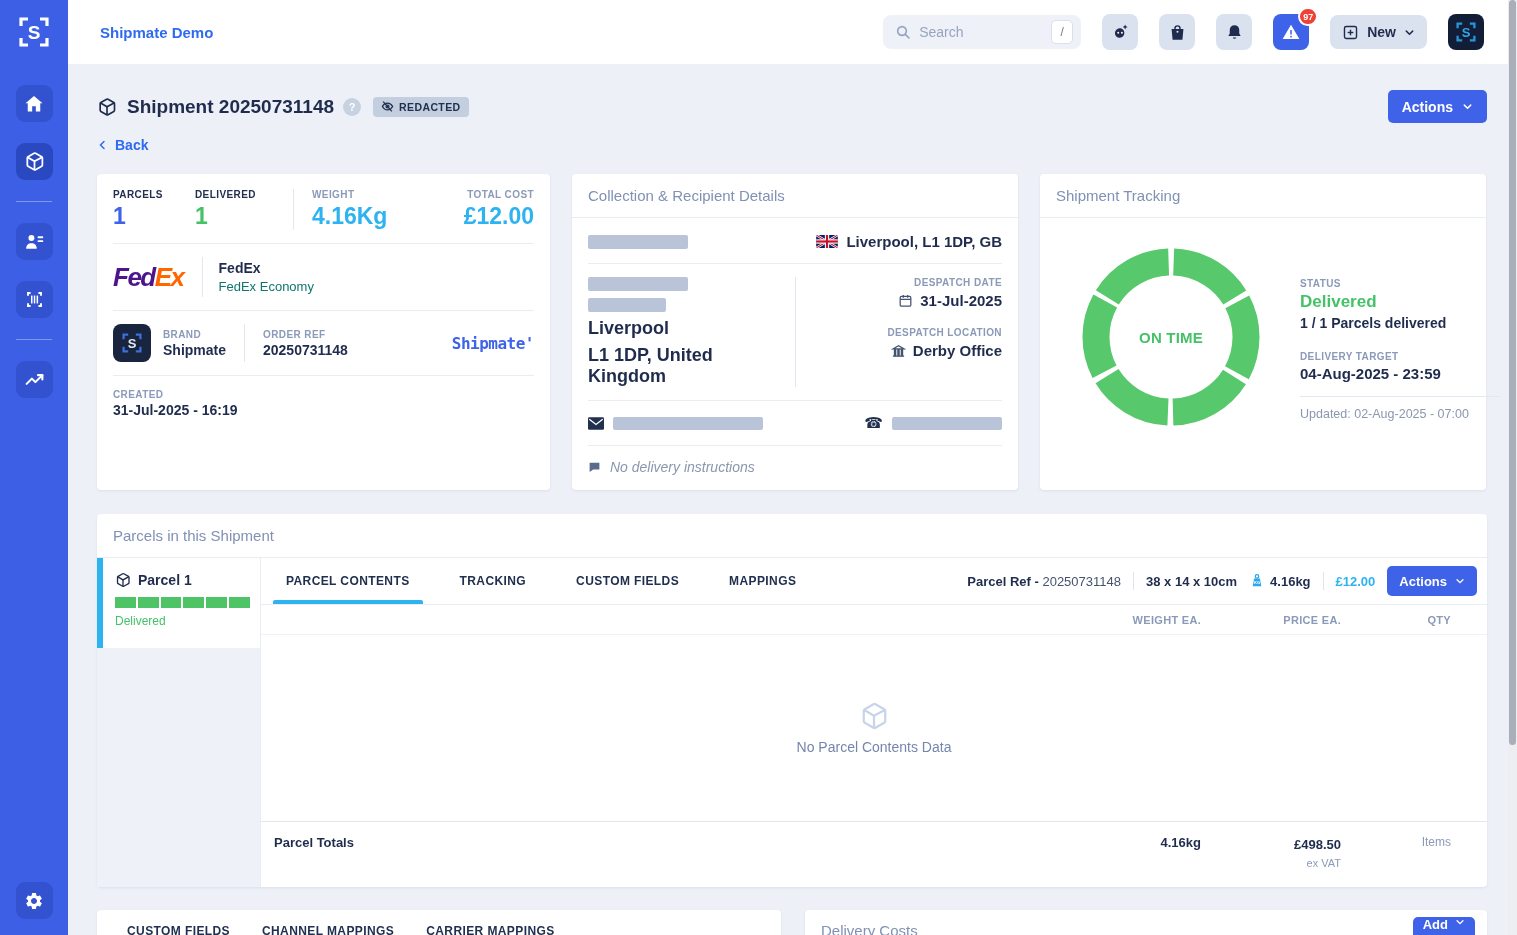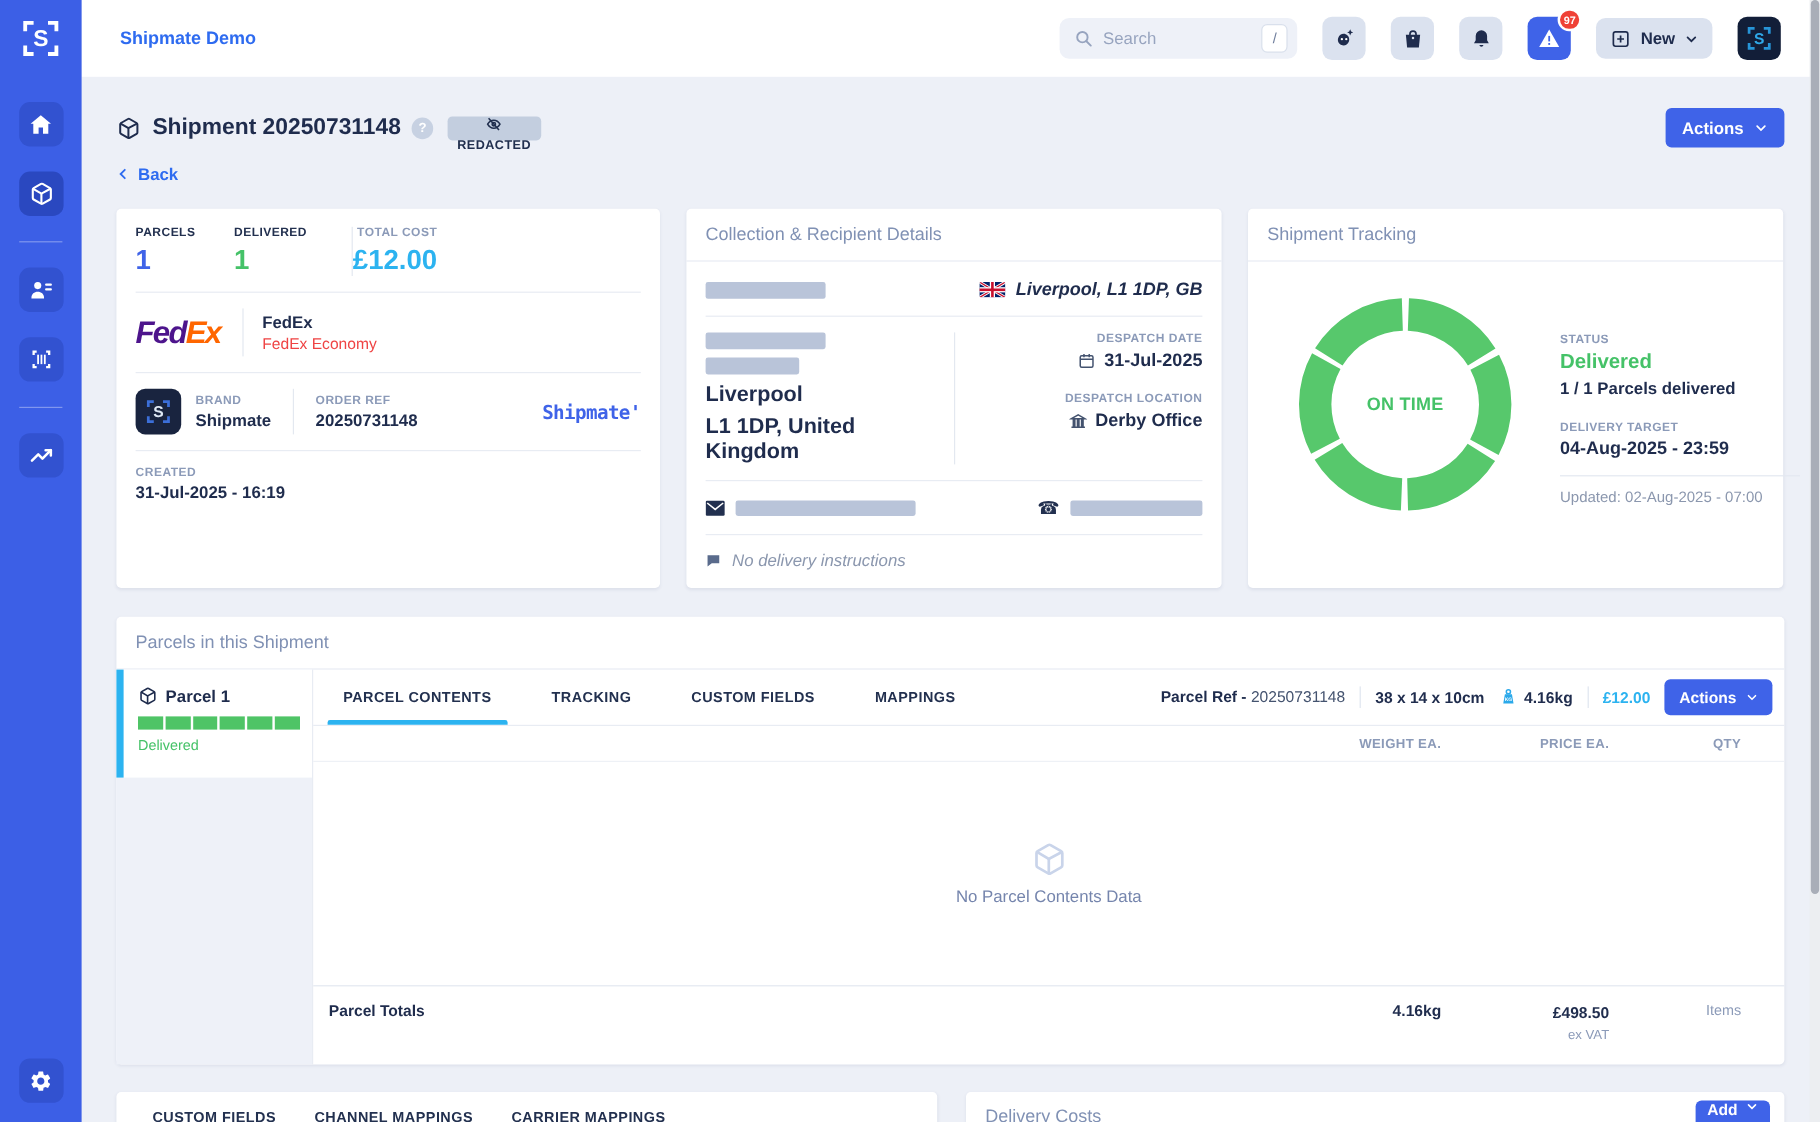--- a/index.html
+++ b/index.html
@@ -29,21 +29,21 @@
   .new-btn { height:34px; background:#dbe2ef; border-radius:8px; display:flex; align-items:center; gap:8px; padding:0 12px; cursor:pointer; }
   .new-btn span { font-size:14px; font-weight:700; color:#1f2c4d; }
   .avatar { width:36px; height:36px; border-radius:8px; background:#121e38; display:flex; align-items:center; justify-content:center; cursor:pointer; }
 
   
   .main { position:absolute; left:68px; top:64px; right:0; bottom:0; background:#edf0f7; padding:26px 30px 0 29px; overflow:hidden; }
 
   .page-head { display:flex; align-items:center; }
   .page-title { font-size:19px; font-weight:700; color:#1f2c4d; margin-left:10px; }
   .help-dot { width:18px; height:18px; border-radius:50%; background:#c7d1e2; color:#fff; font-size:11px; font-weight:700; display:flex; align-items:center; justify-content:center; margin-left:9px; cursor:pointer; }
-  .badge { margin-left:12px; background:#c3cedf; border-radius:4px; height:20px; display:flex; align-items:center; gap:5px; padding:0 8px;flex-direction:column; }
+  .badge { margin-left:12px; background:#c3cedf; border-radius:4px; height:20px; display:flex; align-items:center; gap:5px; padding:0 8px; }
   .badge span { font-size:10.5px; font-weight:700; letter-spacing:.4px; color:#22304f; }
   .btn-primary { background:#3f63e8; color:#fff; border:0; border-radius:5px; height:33px; padding:0 14px; font-size:14px; font-weight:600; display:flex; align-items:center; gap:9px; cursor:pointer; font-family:inherit; }
   .back-row { margin-top:14px; display:flex; align-items:center; gap:6px; cursor:pointer; }
   .back-row span { color:#2e6bf0; font-size:14px; font-weight:600; }
 
   .cards-row { display:flex; gap:22px; margin-top:21px; }
   .card { background:#fff; border-radius:4px; box-shadow:0 1px 3px rgba(25,39,89,.08); }
   .card-head { padding:13px 16px; border-bottom:1px solid #e8ecf3; display:flex; align-items:center; }
   .card-title { font-size:15px; color:#8091b4; }
 
@@ -56,21 +56,21 @@
   .stat-label { font-size:10px; font-weight:700; letter-spacing:.4px; color:#22304f; }
   .stat-label.muted { color:#8b9ab8; }
   .stat-num { font-size:23px; font-weight:800; margin-top:3px; }
   .blue { color:#3f63e8; } .green { color:#45c268; } .cyan { color:#2cb3f0; }
   .v-div { width:1px; background:#e3e8f0; align-self:stretch; }
   .h-div { border-top:1px solid #e8ecf3; margin:13px 0; }
 
   .fedex-logo { font-size:26px; font-weight:800; letter-spacing:-1.5px; font-style:italic; }
   .fedex-logo .fx1 { color:#4d148c; } .fedex-logo .fx2 { color:#ff6600; }
   .svc-name { font-size:14px; font-weight:700; color:#1f2c4d; }
-  .svc-sub { font-size:13px; color:#ef4444; margin-top:3px; }
+  .svc-sub { font-size:13px; color:#0f766e; margin-top:3px; }
 
   .brandrow { display:flex; align-items:center; }
   .slogo { width:38px; height:38px; border-radius:8px; background:#19243f; display:flex; align-items:center; justify-content:center; }
   .mini-label { font-size:10px; font-weight:700; letter-spacing:.4px; color:#8b9ab8; }
   .mini-value { font-size:14px; font-weight:700; color:#1f2c4d; margin-top:2px; }
   .wordmark { margin-left:auto; font-family:"DejaVu Sans Mono",monospace; font-weight:700; font-size:16px; color:#3f63e8; letter-spacing:-0.5px; }
 
   .redact { background:#b9c4d9; border-radius:2px; height:14px; }
   .dest { display:flex; align-items:center; gap:8px; }
   .dest b { font-size:15px; color:#1f2c4d; }
@@ -337,20 +337,24 @@
         <div class="stats-row">
           <div style="width:82px;">
             <div class="stat-label">PARCELS</div>
             <div class="stat-num blue">1</div>
           </div>
           <div style="width:98px;">
             <div class="stat-label">DELIVERED</div>
             <div class="stat-num green">1</div>
           </div>
           <div class="v-div"></div>
+          <div style="flex:1; padding-left:18px;">
+            <div class="stat-label muted">WEIGHT</div>
+            <div class="stat-num cyan">4.16Kg</div>
+          </div>
           <div style="text-align:right;">
             <div class="stat-label muted">TOTAL COST</div>
             <div class="stat-num cyan">£12.00</div>
           </div>
         </div>
         <div class="h-div"></div>
         <div style="display:flex; align-items:center;">
           <div class="fedex-logo"><span class="fx1">Fed</span><span class="fx2">Ex</span></div>
           <div class="v-div" style="height:40px; margin:0 16px 0 18px;"></div>
           <div>
@@ -383,21 +387,21 @@
           <div class="mini-value" style="font-weight:600;">31-Jul-2025 - 16:19</div>
         </div>
       </div>
     </section>
 
     <section class="card c-collect">
       <div class="card-head">
         <span class="card-title">Collection &amp; Recipient Details</span>
       </div>
       <div class="card-body">
-        <div style="display:flex; align-items:center; justify-content:space-between;font-style:italic;">
+        <div style="display:flex; align-items:center; justify-content:space-between;">
           <div class="redact" style="width:100px;"></div>
           <div class="dest">
             <span class="flag">
                 <svg width="22" height="13" viewBox="0 0 60 36">
                   <rect width="60" height="36" fill="#012169"></rect>
                   <path d="M0 0 60 36 M60 0 0 36" stroke="#ffffff" stroke-width="7"></path>
                   <path d="M0 0 60 36 M60 0 0 36" stroke="#C8102E" stroke-width="3"></path>
                   <rect x="24" width="12" height="36" fill="#ffffff"></rect>
                   <rect y="12" width="60" height="12" fill="#ffffff"></rect>
                   <rect x="27" width="6" height="36" fill="#C8102E"></rect>

